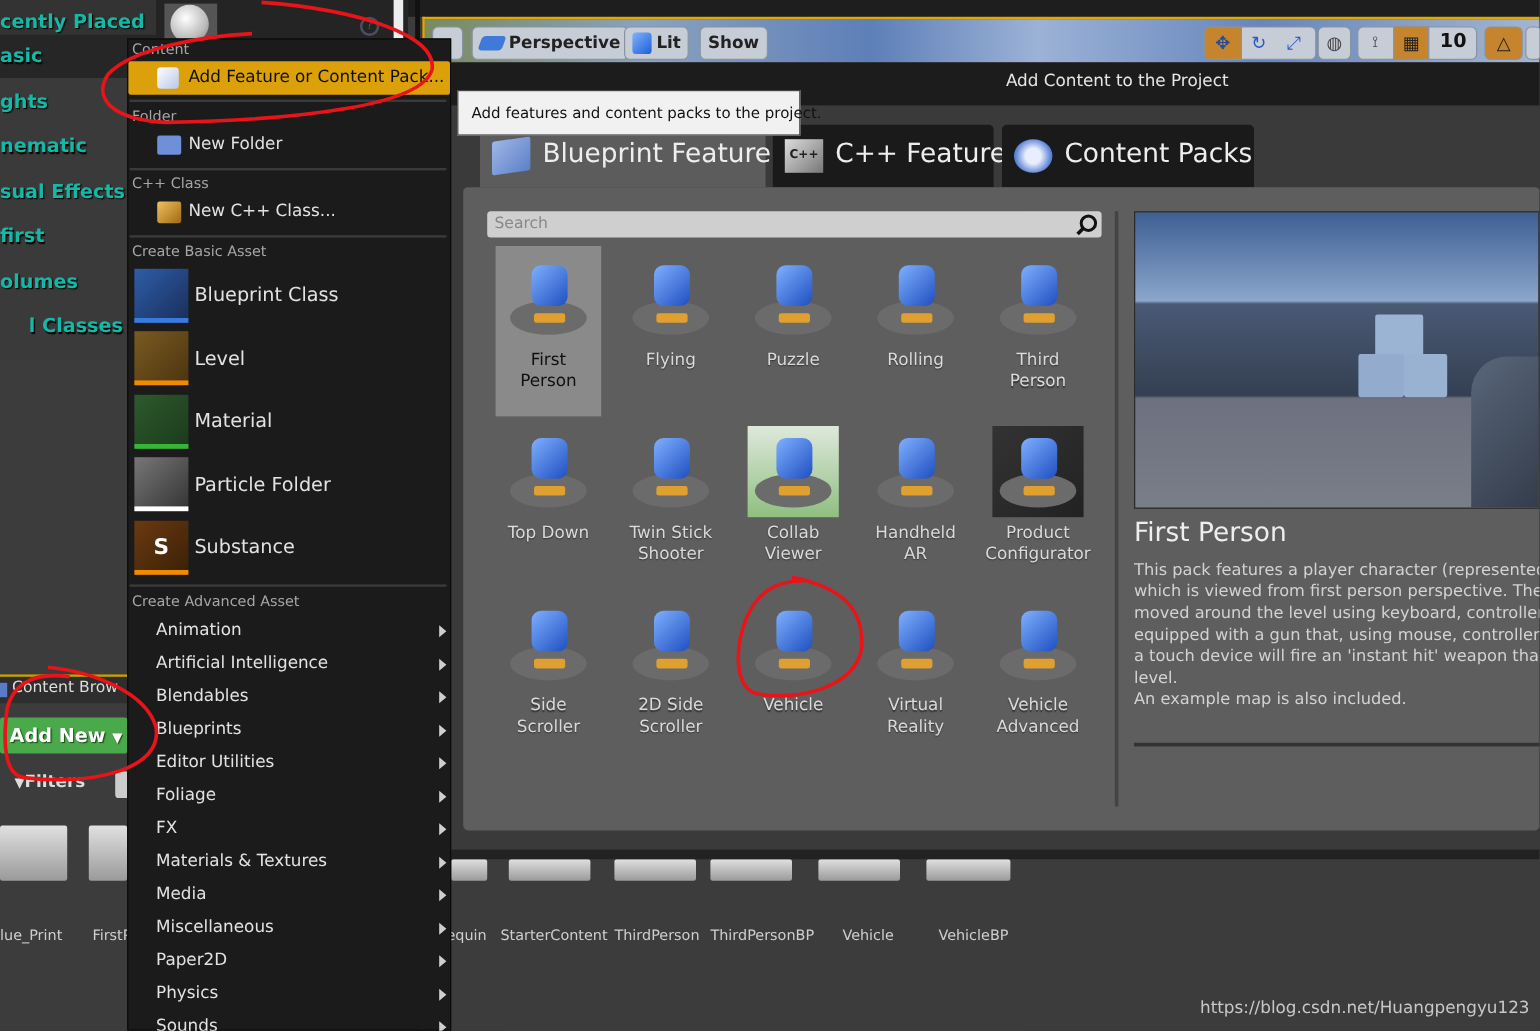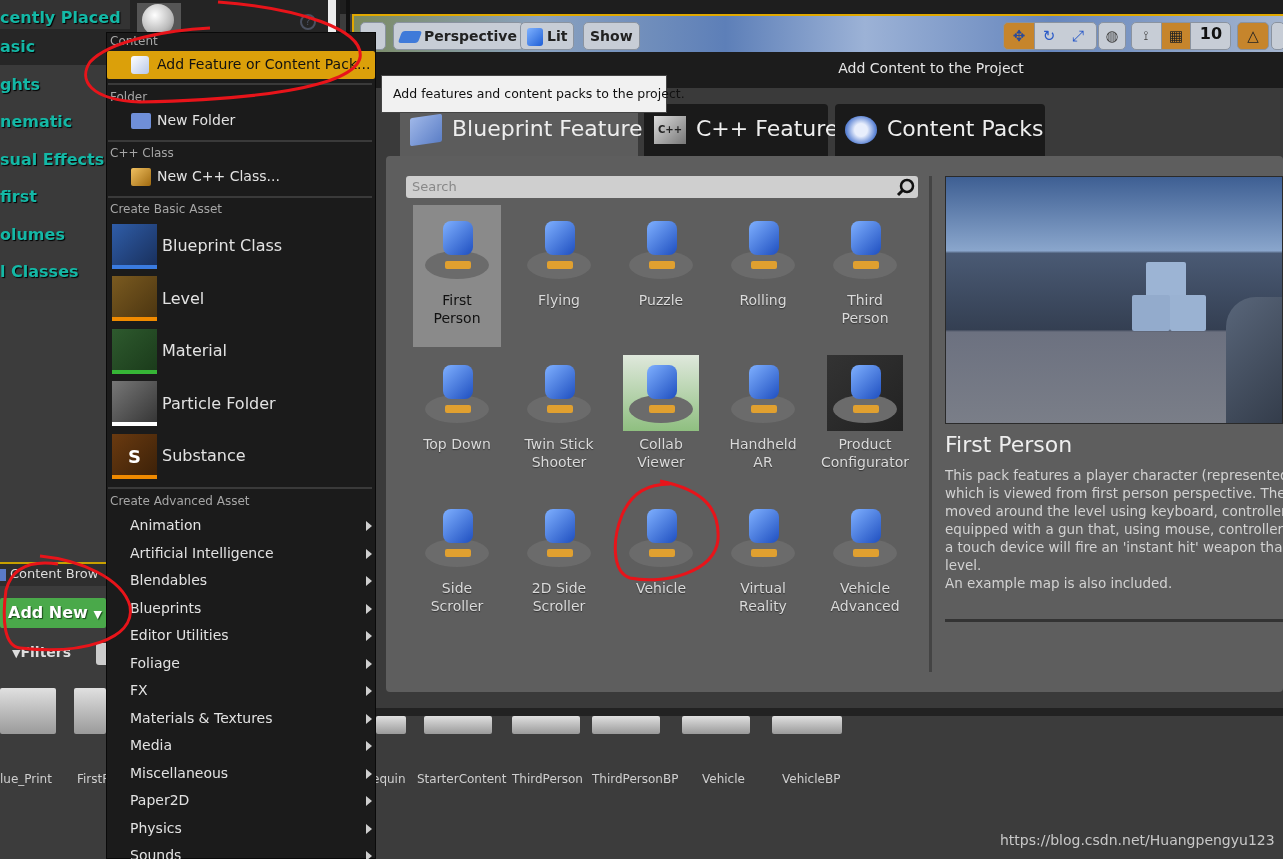--- a/index.html
+++ b/index.html
@@ -87,21 +87,21 @@
 <body>
 
 <div class="place-panel"></div>
 <div class="place-cat" style="top:0; background:#333;"><span>cently Placed</span></div>
 <div class="place-cat dark" style="top:29px;"><span>asic</span></div>
 <div class="place-cat" style="top:67px;"><span>ghts</span></div>
 <div class="place-cat" style="top:104px;"><span>nematic</span></div>
 <div class="place-cat" style="top:142px;"><span>sual Effects</span></div>
 <div class="place-cat" style="top:179px;"><span>first</span></div>
 <div class="place-cat" style="top:217px;"><span>olumes</span></div>
-<div class="place-cat" style="top:254px;"><span>l Classes</span></div>
+<div class="place-cat" style="top:254px;padding-left:24px;"><span>l Classes</span></div>
 
 <div class="place-right"></div>
 <div class="empty-actor-thumb"></div>
 <div class="empty-actor-ball"></div>
 <div class="empty-actor-label">Empty Actor</div>
 <div class="help-icon">?</div>
 <div class="scroll-white"></div>
 
 <div class="cb-panel"></div>
 <div class="cb-tabbar"></div>

